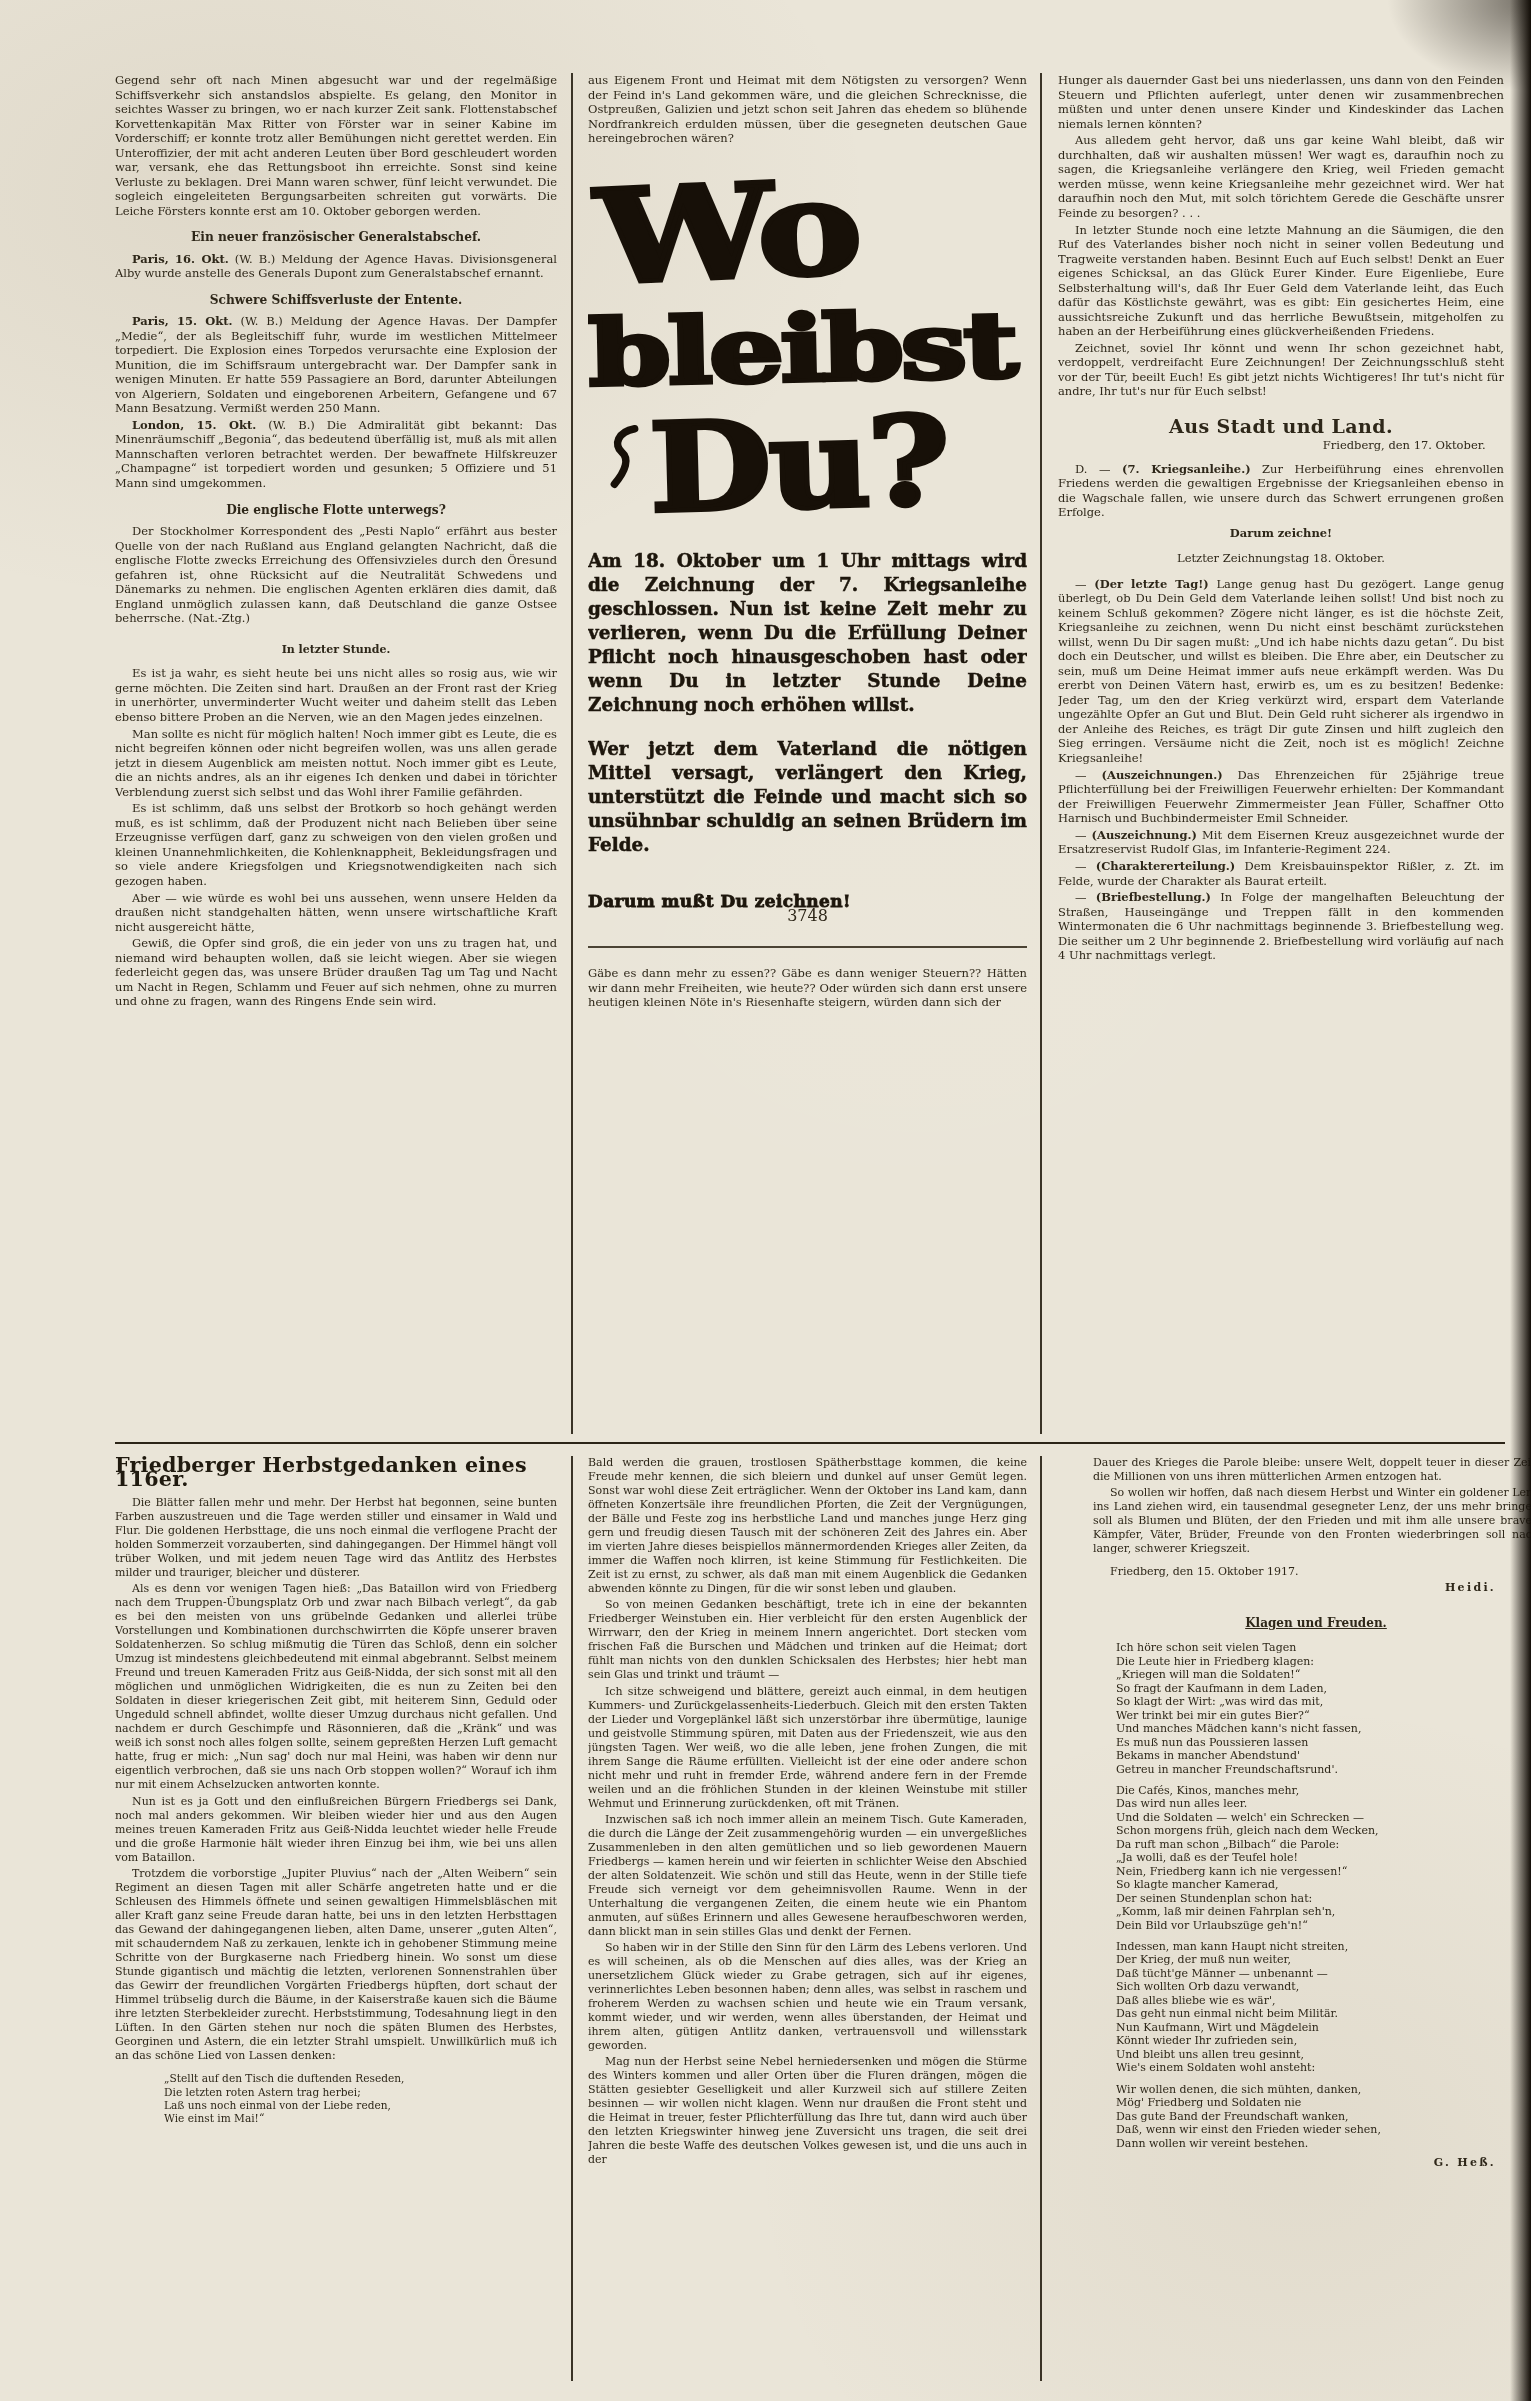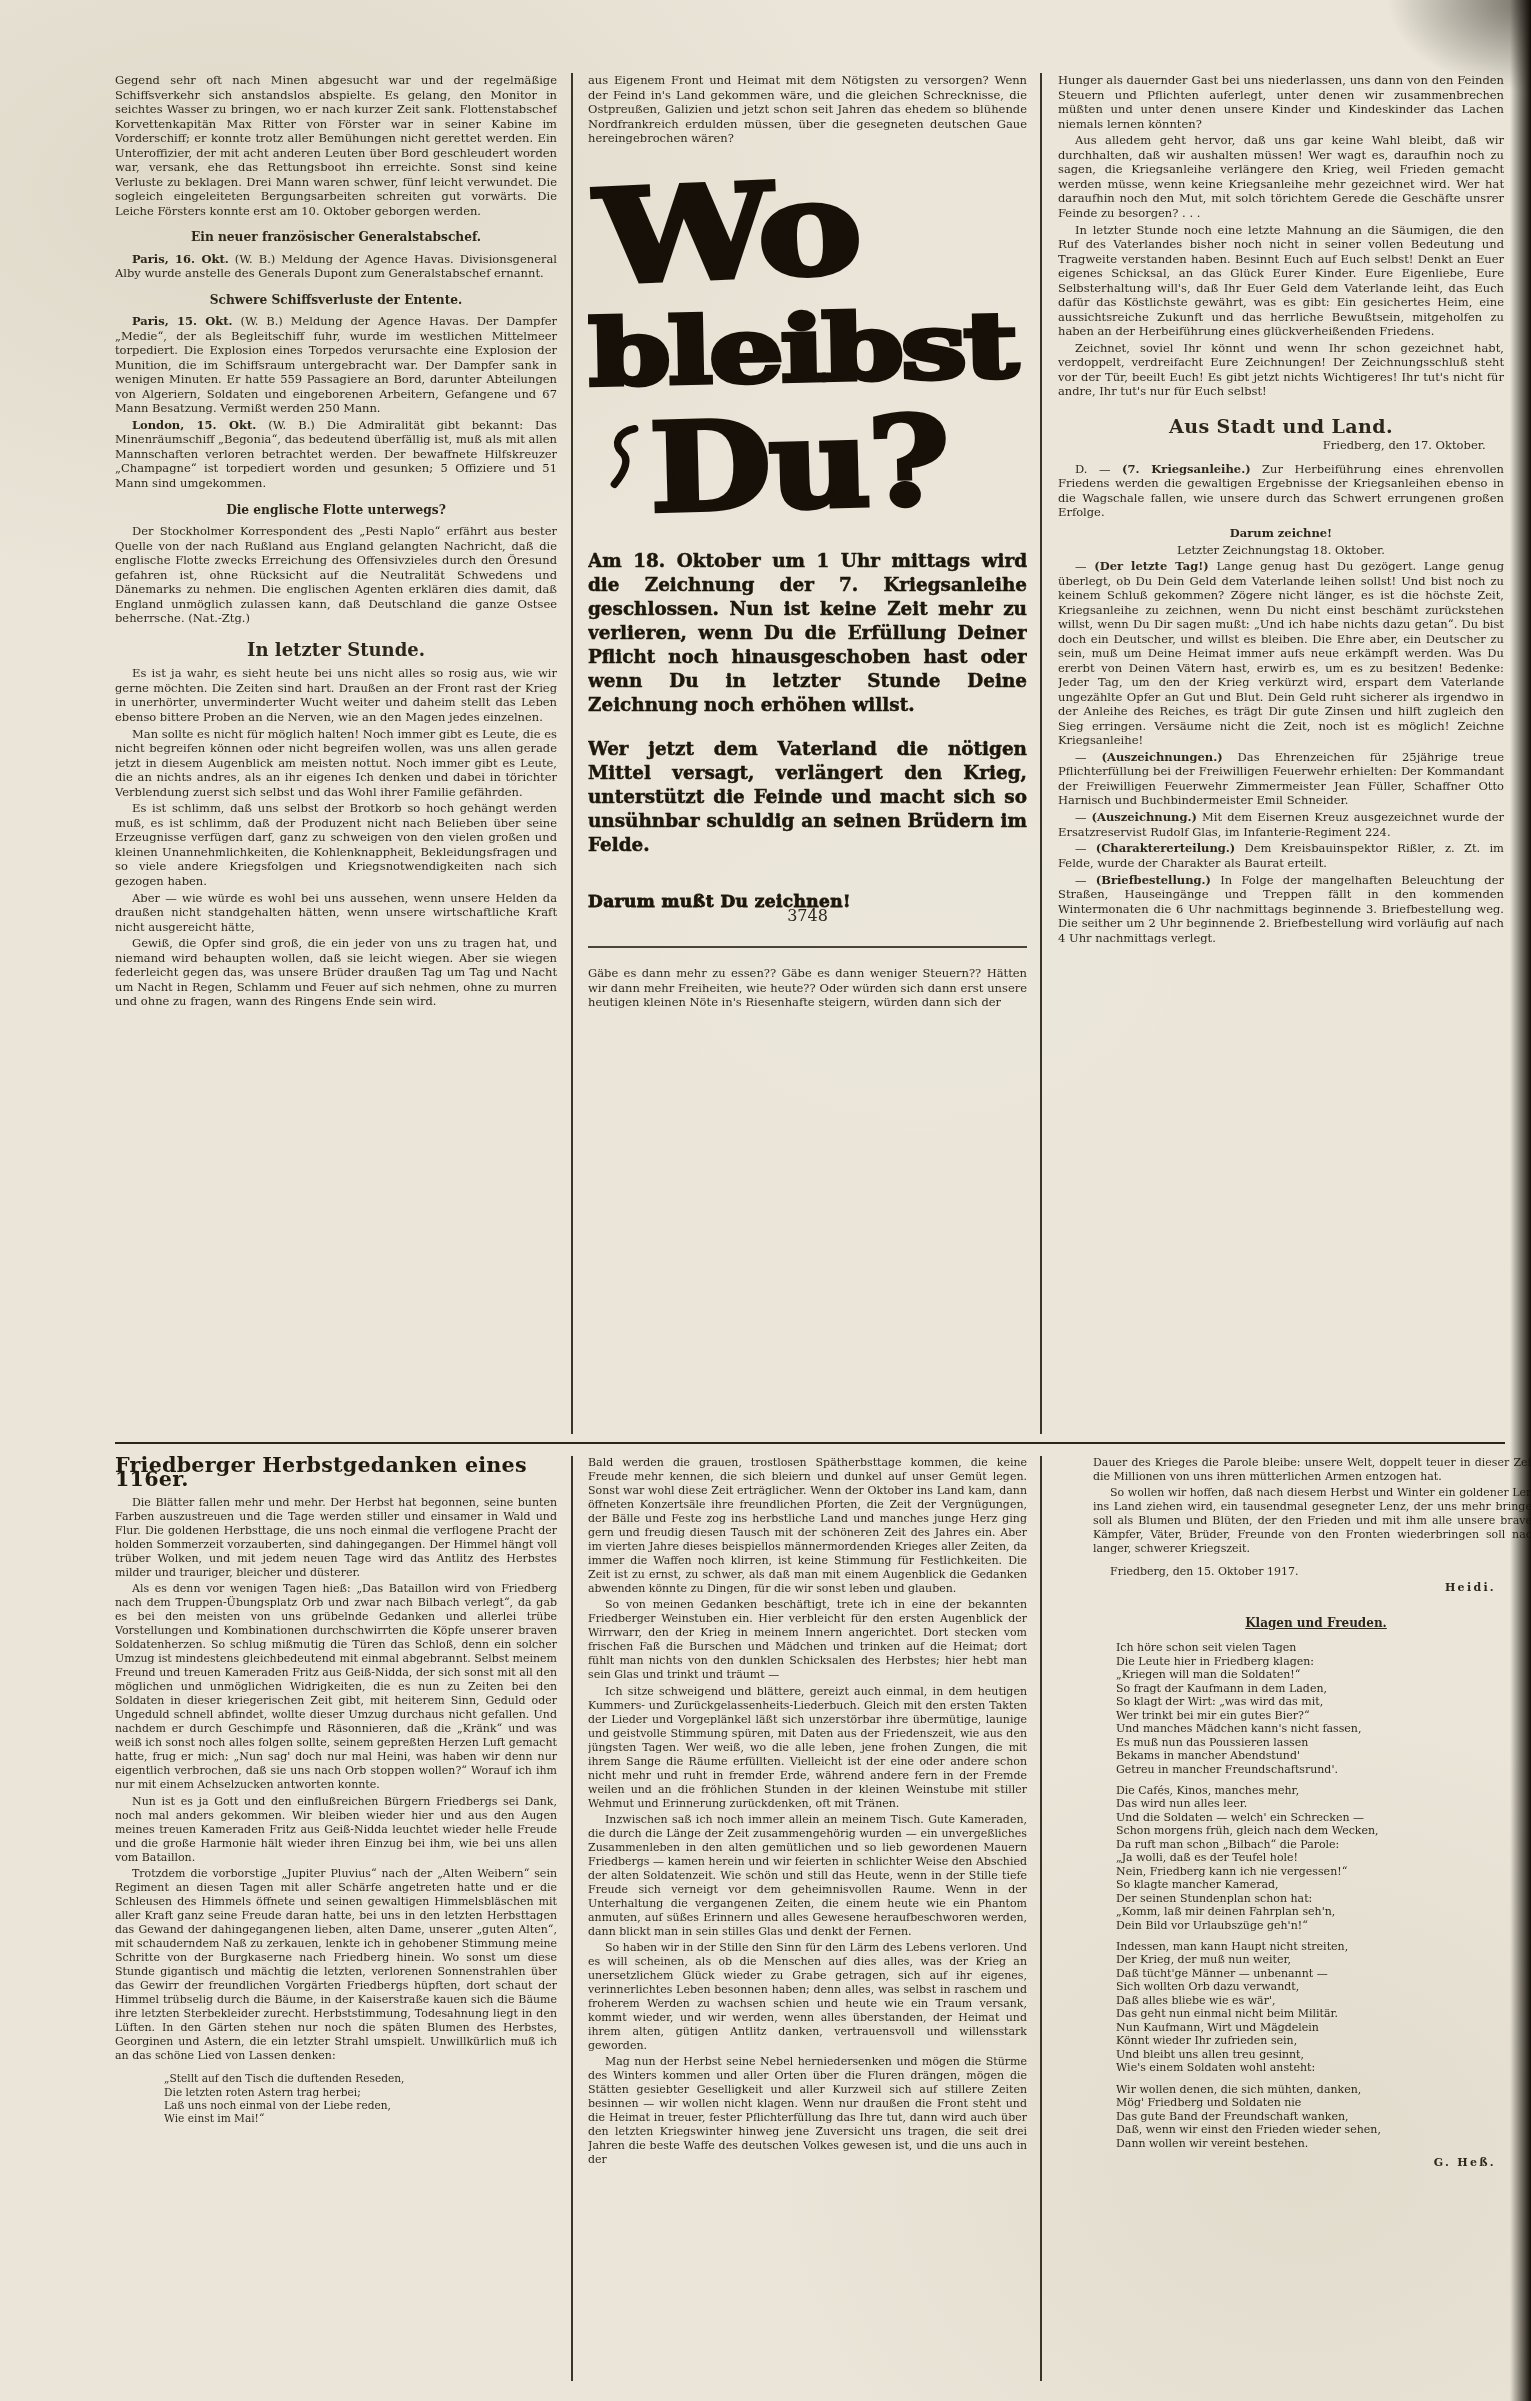--- a/index.html
+++ b/index.html
@@ -20,27 +20,27 @@
   .tc2{left:588px;width:439px;}
   .tc3{left:1058px;width:446px;}
   .bcol{top:1456px;height:929px;font-size:11px;line-height:14px;}
   .bc1{left:115px;width:442px;}
   .bc2{left:588px;width:439px;}
   .bc3{left:1058px;width:446px;margin-left:35px;}
 
   .blk{margin:0 0 2.3px;}
   .blk-p{text-indent:17px;}
   .blk-h{text-align:center;font-weight:bold;font-size:12.2px;margin:12.2px 0 6.9px;text-indent:0;}
-  .blk-h2{text-align:center;font-weight:bold;font-size:18px;margin:17px 0 9.2px;}
+  .blk-h2{text-align:center;font-weight:bold;font-size:11px;margin:17px 0 9.2px;}
   .blk-H{text-align:center;font-weight:bold;font-size:19px;margin:20px 0 4.6px;letter-spacing:0.4px;}
   .blk-H2{text-align:center;font-weight:bold;font-size:12px;margin:21.4px 0 10.7px;text-decoration:underline;}
   .blk-date{text-align:right;padding-right:18.4px;margin:1.5px 0 9.2px;}
   .blk-date2{text-indent:17px;margin:9.2px 0 1.5px;}
   .blk-sig{text-align:right;padding-right:43px;font-weight:bold;letter-spacing:2.3px;margin:1.5px 0 6.1px;}
-  .blk-c{text-align:center;margin:2px 0;}
+  .blk-c{text-align:center;margin:11px 0;}
   .blk-cb{text-align:center;font-weight:bold;margin:6.1px 0 2.3px;}
   .blk-poem{margin:9.2px 0 6.1px 49px;text-align:left;font-size:10.6px;line-height:13.4px;}
   .blk-poem2{margin:3.1px 0 6.1px 23px;text-align:left;line-height:13.5px;}
   .poem-gap{height:7.7px;}
   .bottom-headline{font-weight:bold;font-size:20.7px;margin:1.5px 0 10.7px;text-align:left;letter-spacing:0.2px;color:#201a0f;}
 
   
   .ad-art{margin:27.6px 0 6.1px;color:var(--heavy,#171008);}
   .ad-w{font-weight:bold;line-height:1;letter-spacing:-2.3px;
         -webkit-text-stroke:4.6px var(--heavy,#171008);

